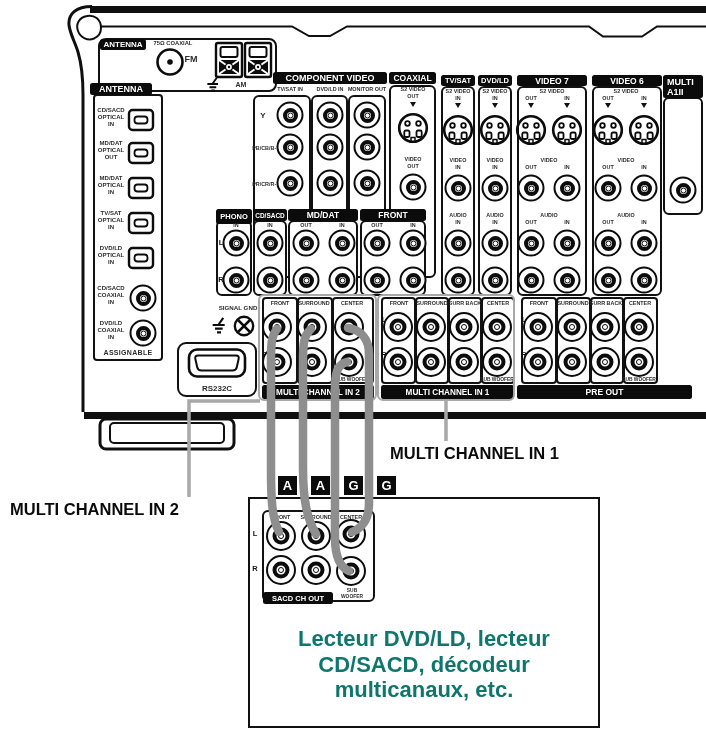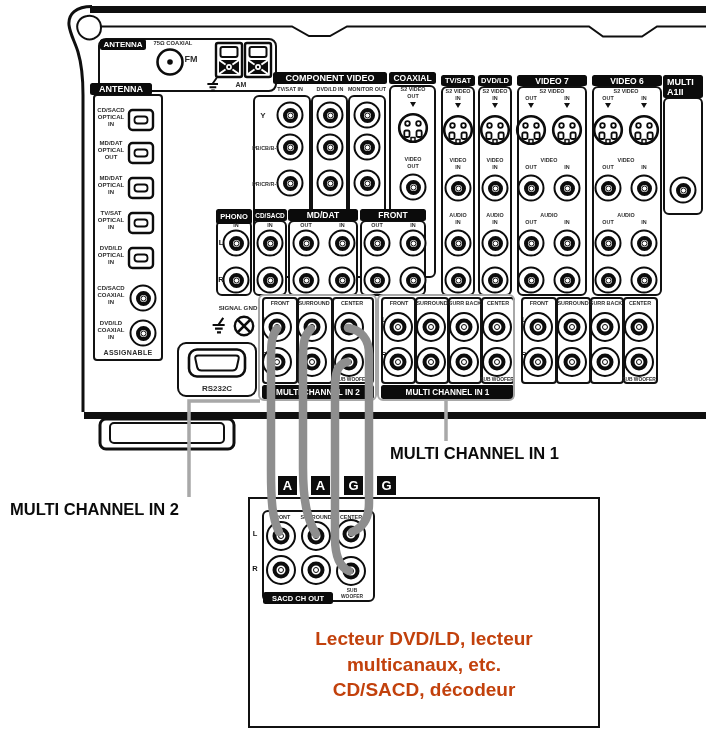--- a/index.html
+++ b/index.html
@@ -23,21 +23,21 @@
   .rca::before{content:"";position:absolute;left:50%;top:50%;width:15px;height:15px;
        transform:translate(-50%,-50%);border:4.2px solid #0c0c0c;border-radius:50%;box-sizing:border-box;}
   .rca::after{content:"";position:absolute;left:50%;top:50%;width:6px;height:6px;
        transform:translate(-50%,-50%);border:1.7px solid #0c0c0c;border-radius:50%;box-sizing:border-box;}
   .rca.big{width:30px;height:30px;}
   .rca.big::before{width:17px;height:17px;}
   .glyph{position:absolute;transform:translate(-50%,-50%);overflow:visible;}
   .badge{position:absolute;width:19px;height:19px;background:#0b0b0b;color:#fff;
        font-weight:bold;font-size:13px;display:flex;align-items:center;justify-content:center;}
   .callout{position:absolute;font-weight:bold;font-size:16.5px;color:#0b0b0b;white-space:nowrap;}
-  .caption{position:absolute;font-weight:bold;font-size:19px;line-height:25.5px;text-align:center;color:#c2410c;}
+  .caption{position:absolute;font-weight:bold;font-size:22px;line-height:25.5px;text-align:center;color:#0f766e;}
 </style>
 </head>
 <body>
 
 <div id="stage">
 
   <svg width="0" height="0" style="position:absolute" aria-hidden="true">
     <defs>
       <g id="svid" fill="none" stroke="#0c0c0c">
         <circle r="13.8" stroke-width="2.6"></circle>
@@ -376,41 +376,42 @@
   <div class="lr" style="left:524px;top:350px">R</div>
   <i class="rca big" style="left:538px;top:327px"></i>
   <i class="rca big" style="left:572px;top:327px"></i>
   <i class="rca big" style="left:605px;top:327px"></i>
   <i class="rca big" style="left:639px;top:327px"></i>
   <i class="rca big" style="left:538px;top:362px"></i>
   <i class="rca big" style="left:572px;top:362px"></i>
   <i class="rca big" style="left:605px;top:362px"></i>
   <i class="rca big" style="left:639px;top:362px"></i>
   <div class="t xs" style="left:639px;top:376px;font-size:4.9px">SUB WOOFER</div>
+  <div class="bar" style="left:517px;top:385px;width:175px;height:14px;font-size:8.5px">PRE OUT</div>
 
   <div class="abs" style="left:248px;top:497px;width:352px;height:231px;border:2.5px solid #111;background:#fff;box-sizing:border-box"></div>
   <div class="panel" style="left:262px;top:510px;width:113px;height:92px;border-radius:6px"></div>
   <div class="t xs" style="left:281px;top:514px">FRONT</div>
   <div class="t xs" style="left:316px;top:514px">SURROUND</div>
   <div class="t xs" style="left:351px;top:514px">CENTER</div>
   <div class="lr" style="left:255px;top:529px">L</div>
   <div class="lr" style="left:255px;top:564px">R</div>
   <i class="rca big" style="left:281px;top:536px"></i>
   <i class="rca big" style="left:316px;top:536px"></i>
   <i class="rca big" style="left:351px;top:534px"></i>
   <i class="rca big" style="left:281px;top:570px"></i>
   <i class="rca big" style="left:316px;top:570px"></i>
   <i class="rca big" style="left:351px;top:571px"></i>
   <div class="bar" style="left:263px;top:592px;width:70px;height:12px;font-size:7.5px">SACD CH OUT</div>
   <div class="t xs" style="left:352px;top:587px;font-size:4.9px">SUB</div>
   <div class="t xs" style="left:352px;top:593px;font-size:4.9px">WOOFER</div>
   <div class="caption" style="left:252px;top:626px;width:344px">
     <div>Lecteur DVD/LD, lecteur</div>
+    <div>CD/SACD, décodeur</div>
     <div>multicanaux, etc.</div>
-    <div>CD/SACD, décodeur</div>
   </div>
 
   <div class="gbox" style="left:258px;top:294px;width:119px;height:107px"></div>
   <div class="gbox" style="left:377px;top:294px;width:138px;height:107px"></div>
 
   <svg class="layer" width="706" height="734" viewBox="0 0 706 734">
     <g stroke="#a8a8a8" stroke-width="3.5" fill="none">
       <path d="M260,401 L189,401 L189,497"></path>
       <path d="M446,401 L446,441"></path>
     </g>

